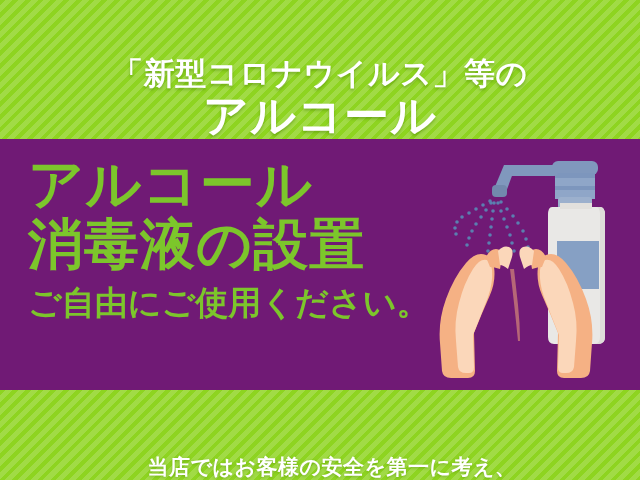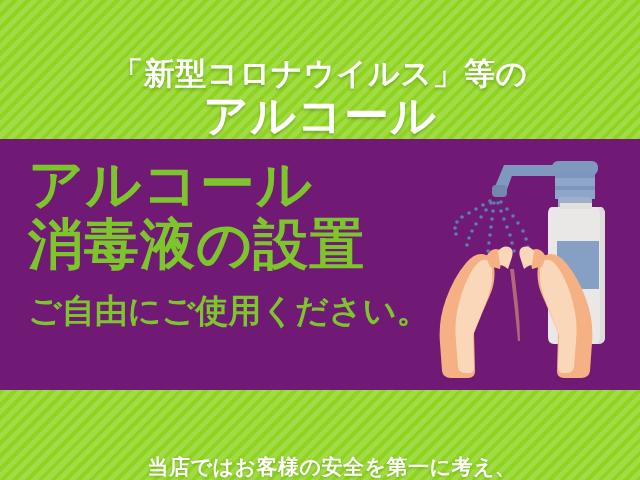--- a/index.html
+++ b/index.html
@@ -96,21 +96,21 @@
   }
 
   .green-line {
     color: #7cc62b;
     font-weight: bold;
     white-space: nowrap;
     line-height: 1.06;
   }
   .green-1 { font-size: 55px; letter-spacing: 1px; }
   .green-2 { font-size: 55px; letter-spacing: 1px; margin-top: 2px; }
-  .green-3 { font-size: 33px; letter-spacing: 0px; margin-top: 20px; }
+  .green-3 { font-size: 33px; letter-spacing: 0px; margin-top: 12px; }
 
   
   .illustration {
     position: absolute;
     left: 424px;
     top: 6px;
     width: 210px;
     height: 240px;
   }
   .illustration svg { display: block; }

